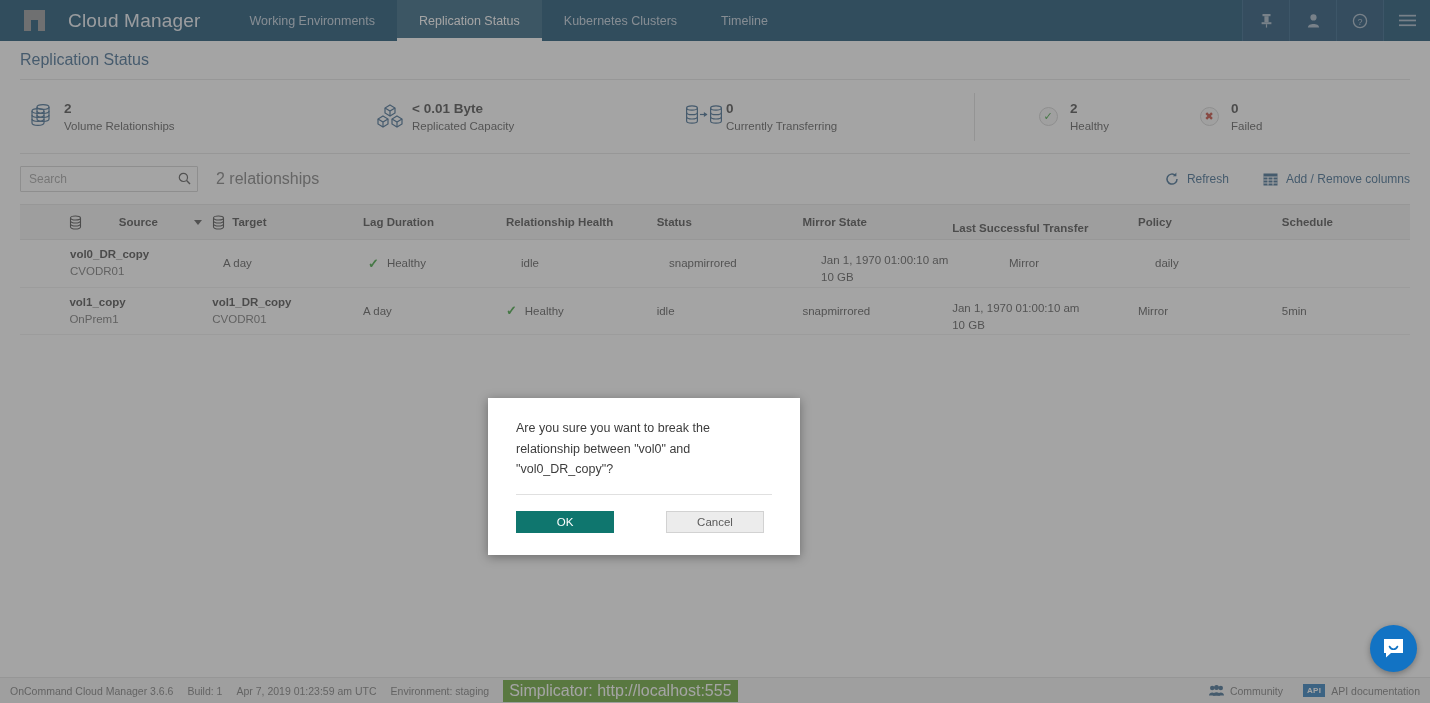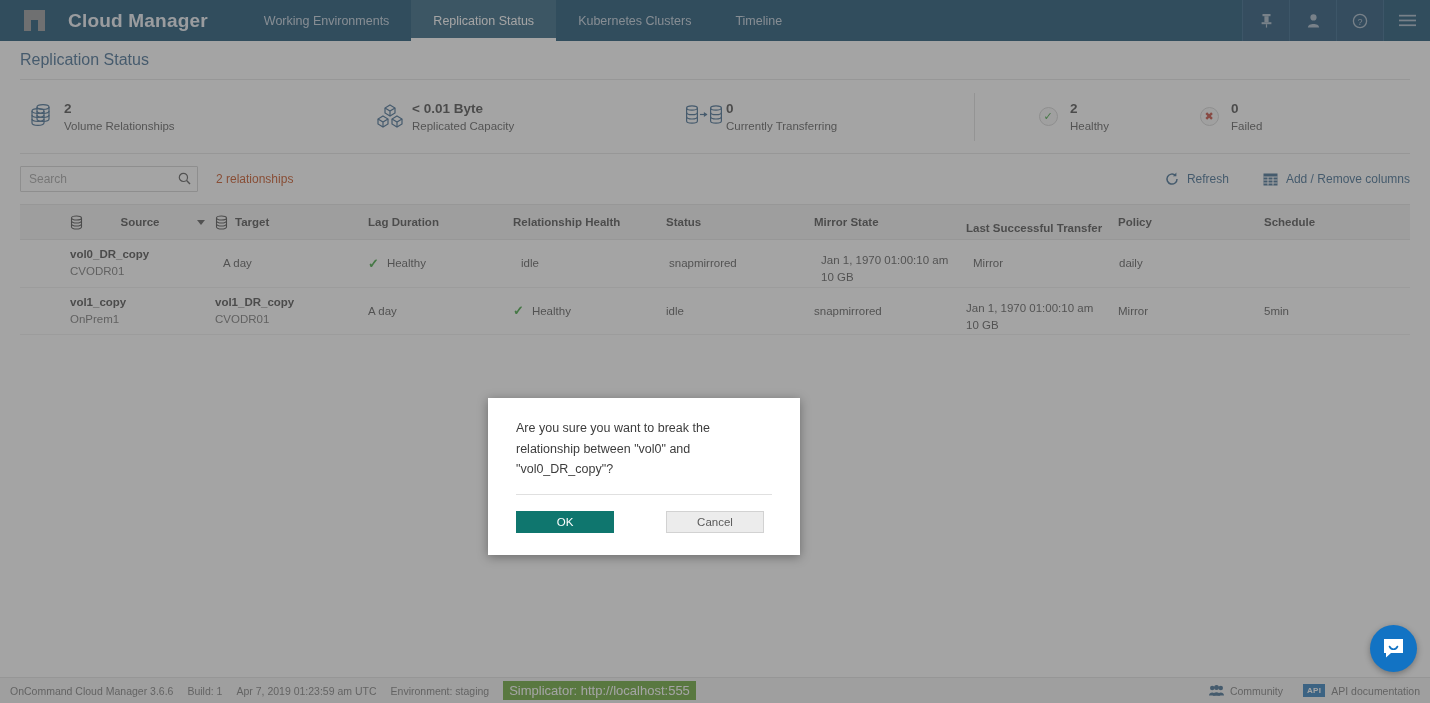--- a/index.html
+++ b/index.html
@@ -42,22 +42,22 @@
     background: #8a8d8f;
     position: relative;
   }
   .logo-mark::after {
     content: ""; position: absolute;
     left: 7px; bottom: 0; width: 7px; height: 11px;
     background: #013f63;
   }
   .brand {
     color: #e9eef3; font-size: 19px; letter-spacing: .2px;
-    display: flex; align-items: center; font-weight: 700;
-    margin-right: 34px;
+    display: flex; align-items: center; font-weight: 400;
+    margin-right: 27px;
   }
   .nav-items { display: flex; align-items: stretch; }
   .nav-item {
     padding: 0 22px; display: flex; align-items: center;
     color: #bdccda; font-size: 12.5px; cursor: pointer;
     position: relative; white-space: nowrap;
   }
   .nav-item.active {
     background: rgba(255,255,255,0.10);
     color: #ffffff;
@@ -110,21 +110,21 @@
   }
   .search-wrap { position: relative; }
   .search-input {
     width: 178px; height: 26px; border: 1px solid #cfcfcf;
     background: #ffffff; padding: 0 26px 0 8px;
     font-size: 12px; color: #555; font-family: "Liberation Sans", sans-serif;
     border-radius: 1px;
   }
   .search-input::placeholder { color: #9a9a9a; }
   .search-ico { position: absolute; right: 7px; top: 6px; pointer-events: none; }
-  .rel-count { margin-left: 18px; font-size: 12px; color: #c2410c; }
+  .rel-count { margin-left: 18px; font-size: 16px; color: #737373; }
   .toolbar-right { margin-left: auto; display: flex; align-items: center; gap: 34px; }
   .tool-btn {
     display: flex; align-items: center; gap: 8px;
     font-size: 12px; color: #2d5d85; cursor: pointer;
   }
 
   
   .tbl { margin: 0 20px; }
   .tbl-head {
     display: flex; align-items: center; height: 36px;
@@ -138,41 +138,41 @@
   }
   .c { padding-right: 10px; }
   .c0 { width: 50px; }
   .c1 { width: 145px; justify-content: space-between; }
   .c2 { width: 153px; }
   .c3 { width: 145px; }
   .c4 { width: 153px; }
   .c5 { width: 148px; }
   .c6 { width: 152px; }
   .c7 { width: 152px; margin-top: 12px; }
-  .c8 { width: 146px; }
+  .c8 { width: 146px; margin-left: 36px; }
   .c9 { width: 130px; }
   .hdr-cell { display: flex; align-items: center; gap: 7px; }
   .cell-main { font-weight: bold; color: #3a3a3a; line-height: 1.5; }
   .cell-sub { color: #6a6a6a; line-height: 1.5; }
   .health-cell { display: flex; align-items: center; gap: 8px; }
   .check { color: #2f9e2f; font-size: 13px; font-weight: bold; }
   .caret { width: 0; height: 0; border-left: 4px solid transparent;
            border-right: 4px solid transparent; border-top: 5px solid #4a4a4a; }
 
   
   .footer {
     position: absolute; left: 0; bottom: 0; width: 100%; height: 26px;
     background: #f4f4f4; border-top: 1px solid #e1e1e1;
     display: flex; align-items: center; padding: 0 10px;
     font-size: 10.5px; color: #6f6f6f;
   }
   .footer-seg { margin-right: 14px; white-space: nowrap; }
   .badge-green {
     background: #5a9e22; color: #ffffff; padding: 2px 6px;
-    font-size: 13px; white-space: nowrap;
+    font-size: 16px; white-space: nowrap;
   }
   .footer-right { margin-left: auto; display: flex; align-items: center; gap: 20px; }
   .footer-link { display: flex; align-items: center; gap: 6px; color: #6f6f6f; cursor: pointer; }
   .api-badge {
     background: #1a6fb5; color: #fff; font-size: 8px; font-weight: bold;
     padding: 2px 4px; letter-spacing: .3px;
   }
 
   
   .chat-bubble {

